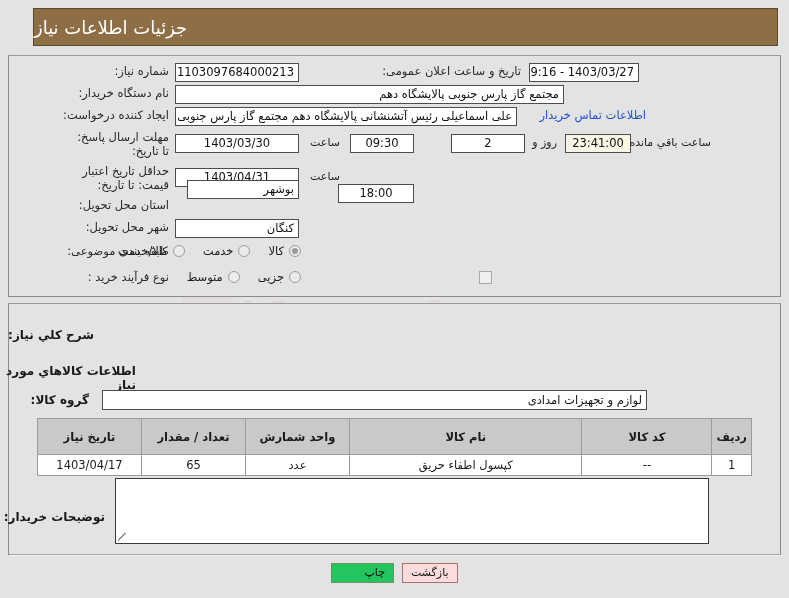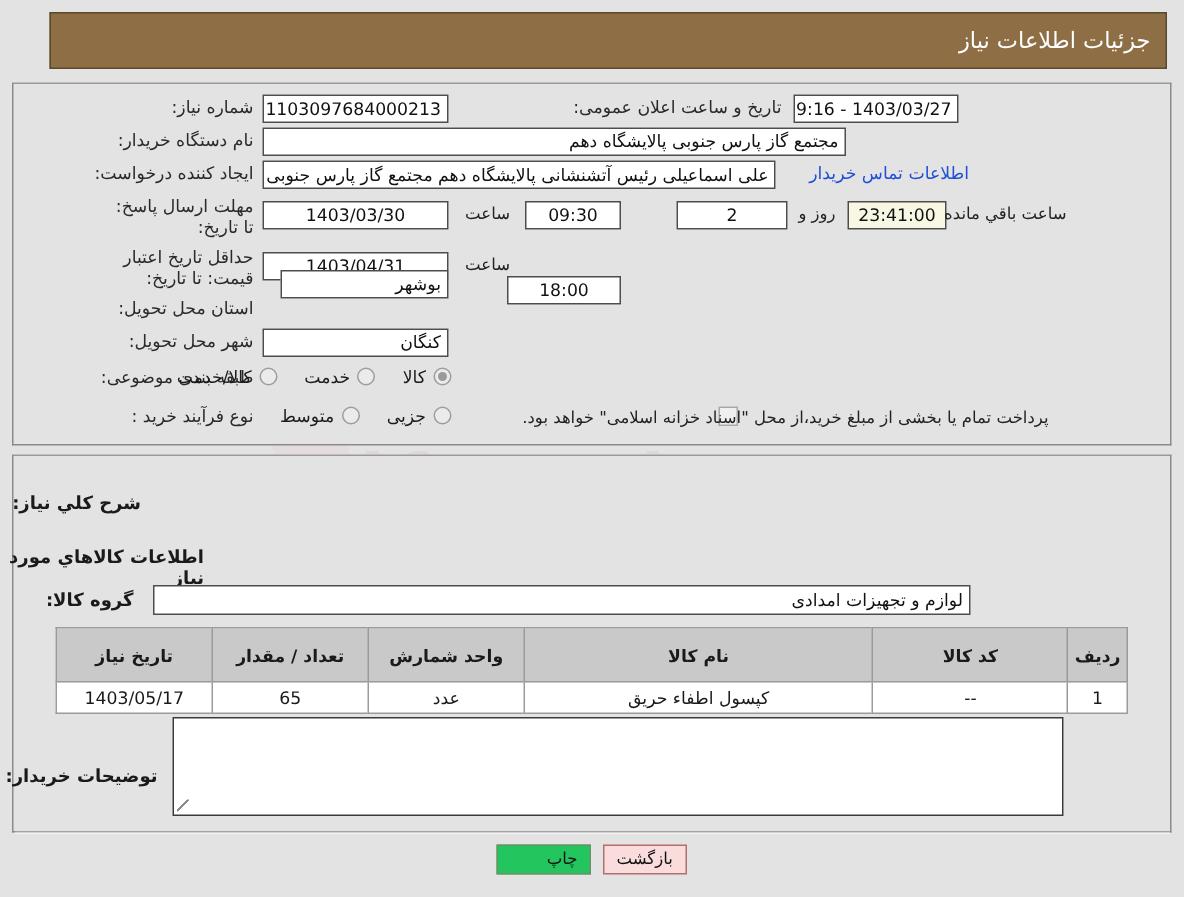--- a/index.html
+++ b/index.html
@@ -30,23 +30,23 @@
   
   .header-bar {
     position: absolute;
     left: 33px; top: 8px;
     width: 745px; height: 38px;
     background: #8d6e45;
     border: 1px solid #5c482c;
     color: #ffffff;
     display: flex;
     align-items: center;
-    justify-content: flex-start;
-    padding: 0 10px;
-    font-size: 15px;
+    justify-content: flex-end;
+    padding: 0 0;
+    font-size: 18px;
     z-index: 2;
   }
 
   
   .panel {
     position: absolute;
     background: #e3e3e3;
     border: 1px solid #8b8b8b;
     border-top-color: #9a9a9a;
     z-index: 1;
@@ -307,21 +307,20 @@
     <span class="radio-item">
       <span class="radio"></span>
       <span>جزیی</span>
     </span>
     <span class="radio-item">
       <span class="radio"></span>
       <span>متوسط</span>
     </span>
   </div>
   <span class="checkbox" style="position:absolute; right:297px; top:271px; z-index:3;"></span>
-  <span class="small-lbl" style="position:absolute; right:90px; top:272px; z-index:3;">پرداخت تمام یا بخشی از مبلغ خرید،از محل "اسناد خزانه اسلامی" خواهد بود.</span>
 
   <div class="panel panel-bottom"></div>
 
   <div class="section-title" style="right:695px; top:328px;">شرح کلي نیاز:</div>
 
   <div class="section-title" style="right:653px; top:364px;">اطلاعات کالاهاي مورد نیاز</div>
 
   <div class="section-title" style="right:700px; top:393px;">گروه کالا:</div>
   <div class="fld fld-right" style="position:absolute; right:142px; top:390px; width:545px; height:20px; line-height:18px; z-index:3;">لوازم و تجهیزات امدادی</div>
 
@@ -336,21 +335,21 @@
         <th style="width:104px;">تاریخ نیاز</th>
       </tr>
     </thead>
     <tbody>
       <tr>
         <td>1</td>
         <td>--</td>
         <td>کپسول اطفاء حریق</td>
         <td>عدد</td>
         <td>65</td>
-        <td>1403/05/17</td>
+        <td>1403/04/17</td>
       </tr>
     </tbody>
   </table>
 
   <div class="section-title" style="right:684px; top:510px;">توضیحات خریدار:</div>
   <div class="ta" style="position:absolute; right:80px; top:478px; width:594px; height:66px; z-index:3;"></div>
 
   <div class="divider"></div>
   <div class="footer">
     <div class="btn btn-back">بازگشت</div>

